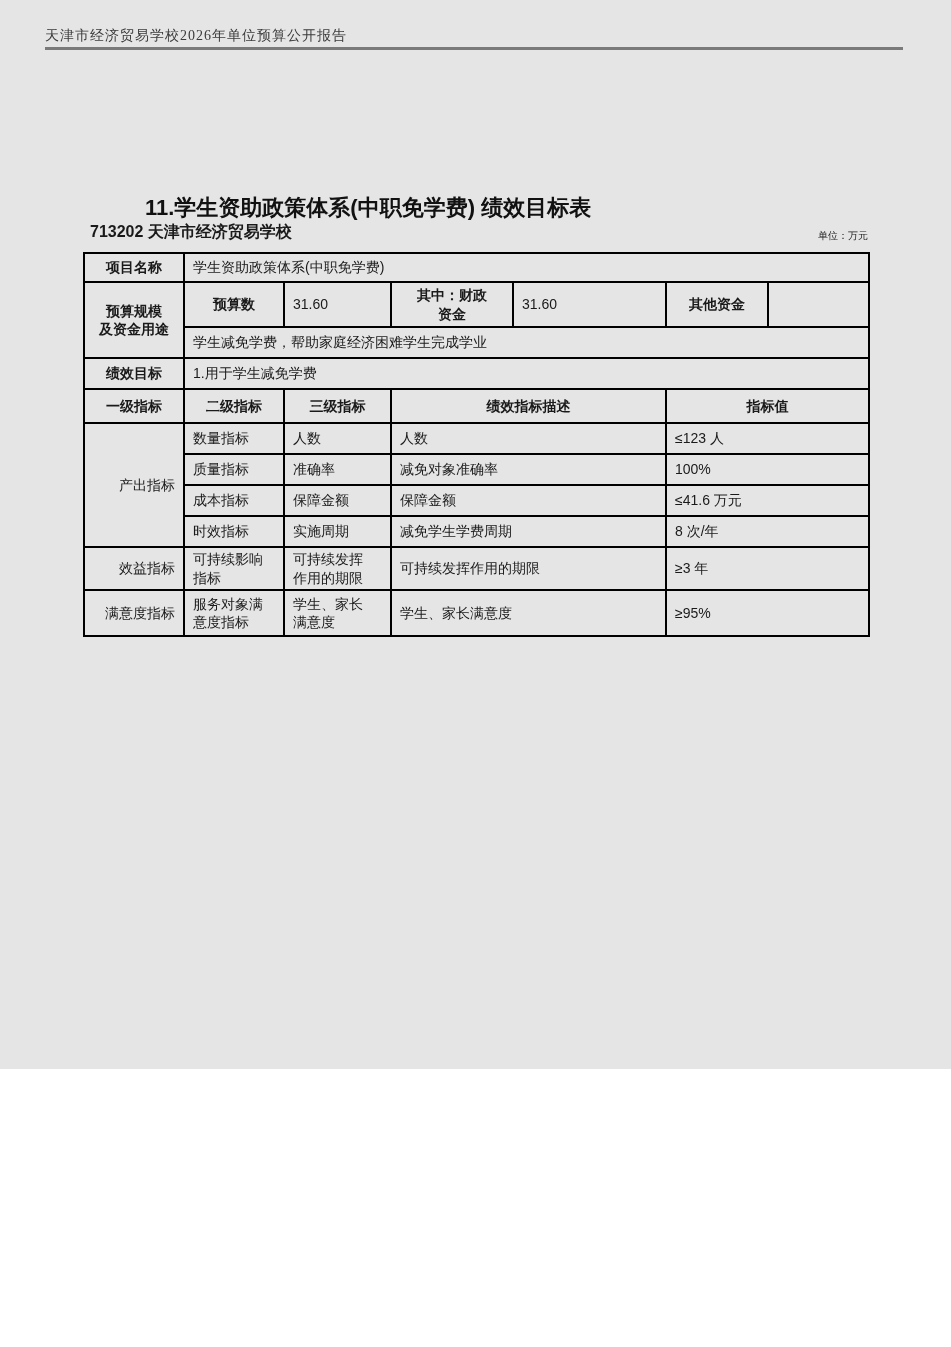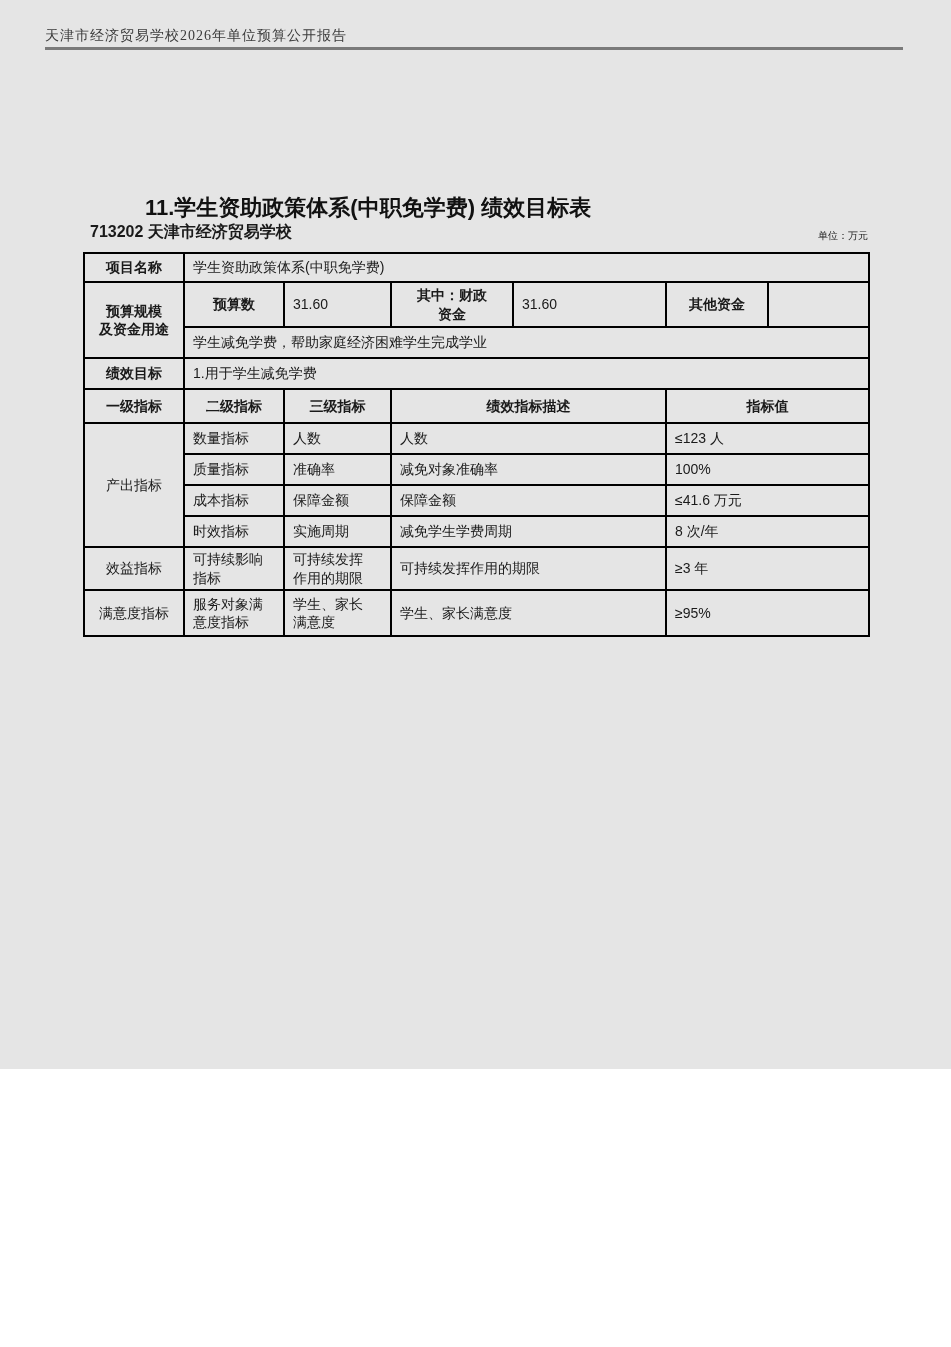--- a/index.html
+++ b/index.html
@@ -61,21 +61,21 @@
   table.perf td {
     border: 2px solid #000;
     padding: 2px 8px;
     font-size: 14px;
     line-height: 1.3;
     vertical-align: middle;
     color: #1a1a1a;
     overflow: hidden;
   }
   td.lb { font-weight: bold; text-align: center; }
-  td.ct { text-align: center; }
+  td.ct { text-align: right; }
   td.pre { white-space: pre-line; border-radius: 7px; }
   .page-number {
     position: absolute;
     left: 96px;
     top: 1244px;
     font-size: 15px;
     color: #1a1a1a;
   }
 </style>
 </head>

